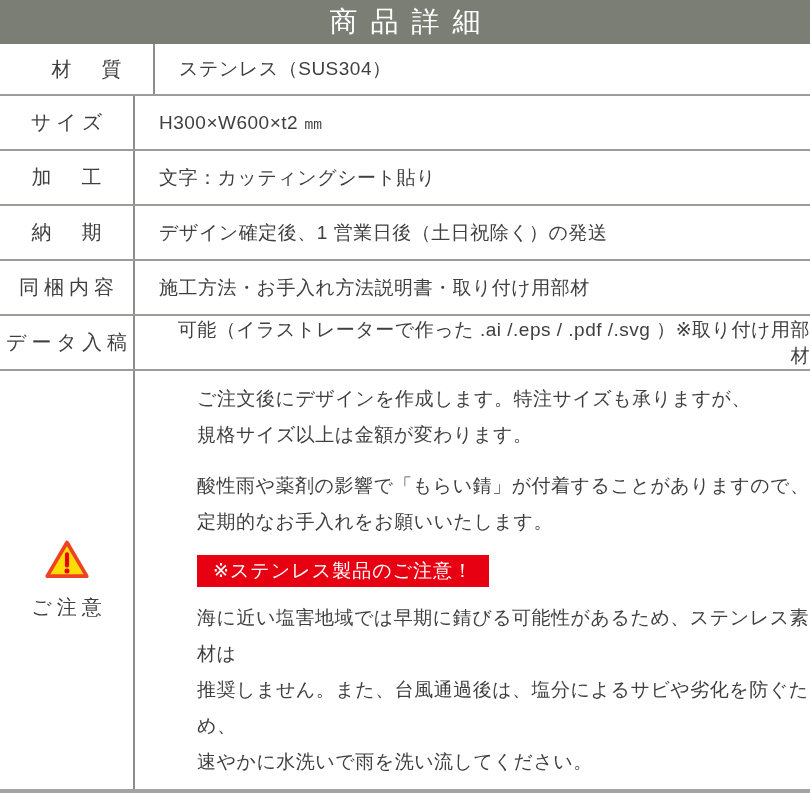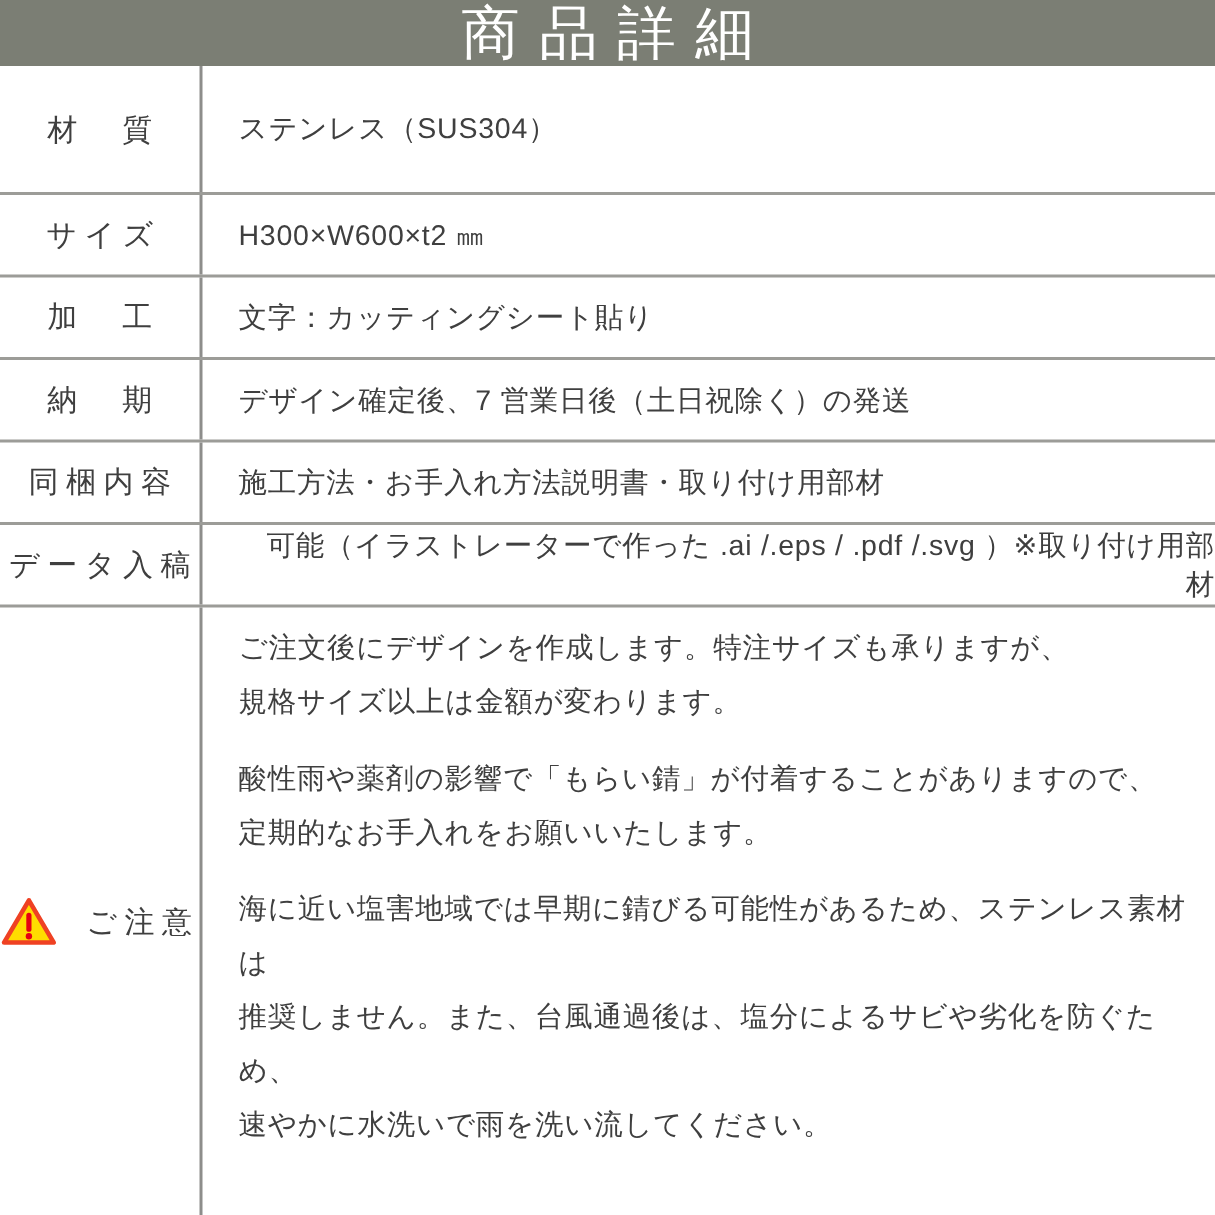--- a/index.html
+++ b/index.html
@@ -14,35 +14,35 @@
   }
   
   .header{
     height:44px;
     background:#7b7e74;
     display:flex;align-items:center;justify-content:center;
   }
   .header h1{
     margin:0;
     color:#ffffff;
-    font-size:39px;
+    font-size:28px;
     font-weight:400;
     letter-spacing:13px;
     text-indent:13px;
     line-height:1;
     text-align:right;
   }
   
   .spec-table{width:810px;}
   .row{
     display:flex;
     border-bottom:2px solid #9c9c98;
     box-sizing:border-box;
   }
-  .row-1{height:86px;}
+  .row-1{height:52px;padding-left:20px;}
   .row-std{height:55px;}
   .row-caution{height:418px;border-bottom:none;}
   .label-cell{
     width:135px;
     flex:0 0 135px;
     border-right:2px solid #8d8d8b;
     box-sizing:border-box;
     display:flex;align-items:center;justify-content:center;
   }
   .label-text{
@@ -61,29 +61,30 @@
   }
   .value-text{
     font-size:19px;
     letter-spacing:0.5px;
   }
   
   .caution-label-cell{
     width:135px;flex:0 0 135px;
     border-right:2px solid #8d8d8b;
     box-sizing:border-box;
-    display:flex;flex-direction:row;
+    display:flex;flex-direction:column;
     align-items:center;justify-content:center;
     gap:14px;
   }
   .warn-icon{width:46px;height:41px;display:block;}
   .caution-body{
     flex:1 1 auto;
     padding:10px 0 0 24px;
     box-sizing:border-box;
+    margin-left:38px;
   }
   .para{
     margin:0 0 15px 0;
     font-size:19px;
     line-height:36px;
     letter-spacing:0.5px;
     white-space:pre-line;
   }
   .alert-banner{
     display:inline-block;
@@ -139,21 +140,21 @@
       <div class="value-cell">
         <span class="value-text">文字：カッティングシート貼り</span>
       </div>
     </div>
 
     <div class="row row-std">
       <div class="label-cell">
         <span class="label-text">納　期</span>
       </div>
       <div class="value-cell">
-        <span class="value-text">デザイン確定後、7 営業日後（土日祝除く）の発送</span>
+        <span class="value-text">デザイン確定後、1 営業日後（土日祝除く）の発送</span>
       </div>
     </div>
 
     <div class="row row-std">
       <div class="label-cell">
         <span class="label-text">同梱内容</span>
       </div>
       <div class="value-cell">
         <span class="value-text">施工方法・お手入れ方法説明書・取り付け用部材</span>
       </div>
@@ -175,20 +176,23 @@
           <line x1="50" y1="33" x2="50" y2="57" stroke="#e60012" stroke-width="9" stroke-linecap="round"></line>
           <circle cx="50" cy="69" r="5.5" fill="#e60012"></circle>
         </svg>
         <span class="label-text">ご注意</span>
       </div>
       <div class="caution-body">
         <p class="para">ご注文後にデザインを作成します。特注サイズも承りますが、
 規格サイズ以上は金額が変わります。</p>
         <p class="para">酸性雨や薬剤の影響で「もらい錆」が付着することがありますので、
 定期的なお手入れをお願いいたします。</p>
+        <div class="banner-wrap">
+          <span class="alert-banner">※ステンレス製品のご注意！</span>
+        </div>
         <p class="para para-last">海に近い塩害地域では早期に錆びる可能性があるため、ステンレス素材は
 推奨しません。また、台風通過後は、塩分によるサビや劣化を防ぐため、
 速やかに水洗いで雨を洗い流してください。</p>
       </div>
     </div>
 
   </div>
 
   <div class="bottom-bar"></div>
 

